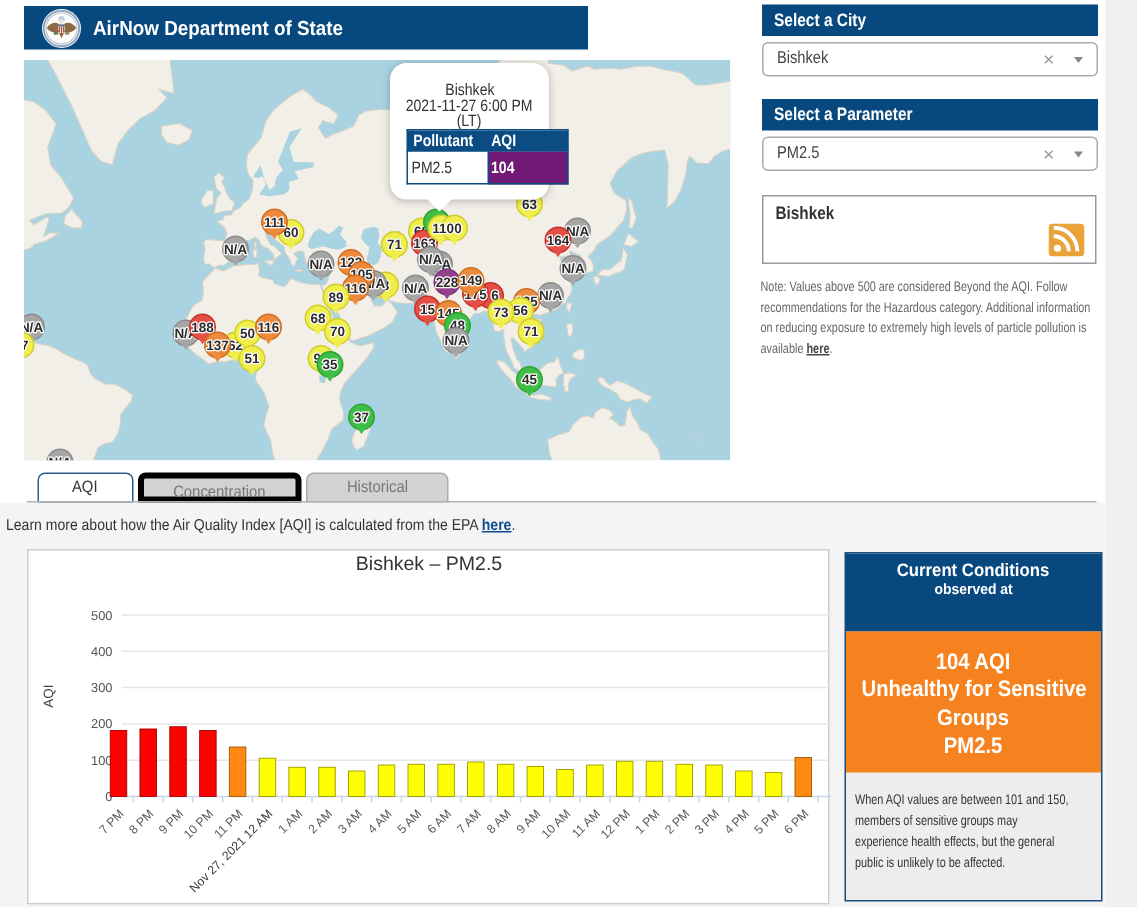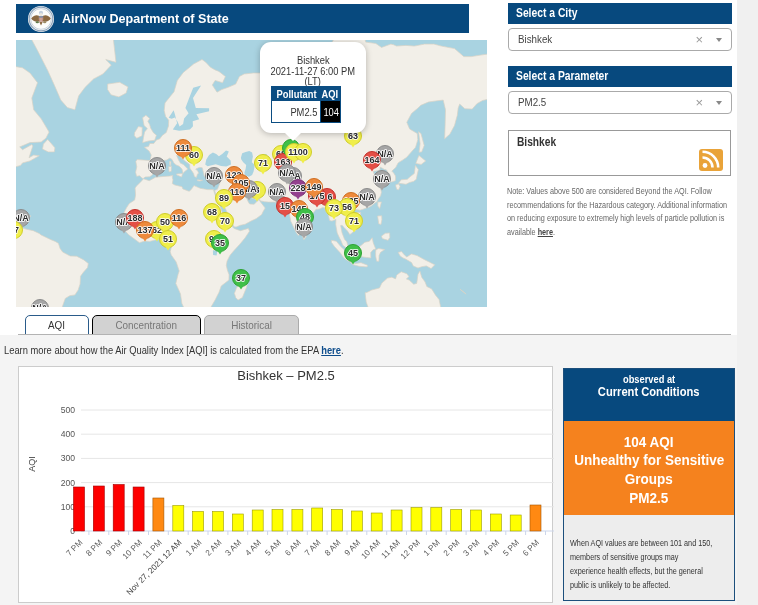--- a/index.html
+++ b/index.html
@@ -5,21 +5,21 @@
 body { width:758px; height:605px; font-family:"Liberation Sans",sans-serif; background:#fff; position:relative; overflow:hidden; }
 .abs { position:absolute; }
 .blue { background:#07497e; color:#fff; }
 .sxl { display:inline-block; transform-origin:0 50%; }
 .sxc { display:inline-block; transform-origin:50% 50%; }
 </style></head>
 <body>
 <div class="abs" style="left:737px;top:0;width:21px;height:605px;background:#f0f0f0"></div>
 <div class="abs" style="left:0;top:335px;width:737px;height:270px;background:#f4f4f4"></div>
 
-<div class="abs blue" style="left:16px;top:4px;width:453px;height:29px">
+<div class="abs blue" style="left:16px;top:4px;width:376px;height:29px">
   <svg class="abs" style="left:12px;top:1.5px" width="26" height="26" viewBox="0 0 26 26">
     <circle cx="13" cy="13" r="13" fill="#f6f6f4"></circle>
     <circle cx="13" cy="13" r="11.8" fill="none" stroke="#8da4bd" stroke-width="1.2"></circle>
     <circle cx="13" cy="13" r="10.3" fill="#fdfdfb" stroke="#b5c3d4" stroke-width="0.7"></circle>
     <circle cx="13" cy="6.8" r="2.1" fill="#c3cfdd"></circle>
     <g>
       <path d="M3.2,12.5 C6.5,7.8 10.8,8.8 12.3,11 L12.3,15.2 C8.2,16.4 4.6,15.2 3.2,12.5 Z" fill="#8c6a43"></path>
       <path d="M22.8,12.5 C19.5,7.8 15.2,8.8 13.7,11 L13.7,15.2 C17.8,16.4 21.4,15.2 22.8,12.5 Z" fill="#8c6a43"></path>
       <circle cx="13" cy="8.7" r="1.6" fill="#ece8df"></circle>
       <path d="M11.3,16 L13,19.5 L14.7,16 Z" fill="#8c6a43"></path>
@@ -235,29 +235,29 @@
       <circle cx="338" cy="181" r="8.5" fill="#f0ee4a" stroke="#cfcd2a" stroke-width="1"></circle>
       <path d="M335,188 L338,192.5 L341,188 Z" fill="#f0ee4a"></path>
       <text x="338" y="184.2" class="mlab">71</text>
       <circle cx="337" cy="213" r="8.5" fill="#3fbf48" stroke="#2ea233" stroke-width="1"></circle>
       <path d="M334,220 L337,224.5 L340,220 Z" fill="#3fbf48"></path>
       <text x="337" y="216.2" class="mlab">45</text>
     </svg>
   <div class="abs" style="left:244px;top:2px;width:106px;height:91px;background:#fff;border-radius:11px;box-shadow:0 1px 6px rgba(0,0,0,0.25)"></div>
   <div class="abs" style="left:268px;top:91.5px;width:0;height:0;border-left:9px solid transparent;border-right:9px solid transparent;border-top:9px solid #fff"></div>
   <div class="abs" style="left:244px;top:15px;width:106px;text-align:center;font-size:11px;color:#333;line-height:10.7px"><span class="sxc" style="transform:scaleX(0.85)">Bishkek</span><br><span class="sxc" style="transform:scaleX(0.85)">2021-11-27 6:00 PM</span><br><span class="sxc" style="transform:scaleX(0.85)">(LT)</span></div>
-  <table class="abs" style="left:255px;top:46px;width:70px;border-collapse:collapse;text-align:right;border:1.5px solid #0b4d82">
+  <table class="abs" style="left:255px;top:46px;width:108px;border-collapse:collapse;text-align:left;border:1.5px solid #0b4d82">
     <tbody>
         <tr style="background:#0b4d82;color:#fff">
           <td style="width:54px;padding:0.5px 0;font-size:11px;font-weight:bold"><span class="sxc" style="transform:scaleX(0.85)">Pollutant</span></td>
           <td style="padding:0.5px 0;font-size:11px;font-weight:bold"><span class="sxc" style="transform:scaleX(0.85)">AQI</span></td>
         </tr>
     <tr>
           <td style="border:1px solid #0b4d82;padding:4.5px 0;color:#333;font-size:11px"><span class="sxc" style="transform:scaleX(0.85)">PM2.5</span></td>
-          <td style="border:1px solid #0b4d82;padding:4.5px 0;background:#000000;color:#fff;font-size:11px;font-weight:normal"><span class="sxc" style="transform:scaleX(0.85)">104</span></td>
+          <td style="border:1px solid #0b4d82;padding:4.5px 0;background:#701a75;color:#fff;font-size:11px;font-weight:bold"><span class="sxc" style="transform:scaleX(0.85)">104</span></td>
         </tr>
   </tbody>
     </table>
 </div>
 
 <div class="abs blue" style="left:508px;top:3px;width:224px;height:21px;line-height:21px;font-size:12px;font-weight:bold;padding-left:8px"><span class="sxl" style="transform:scaleX(0.86)">Select a City</span></div>
 <div class="abs" style="left:508px;top:28px;width:224px;height:23px;background:#fff;border:1px solid #aaa;border-radius:4px;font-size:11.5px;color:#444;line-height:21px;padding-left:9px"><span class="sxl" style="transform:scaleX(0.85)">Bishkek</span>
   <span class="abs" style="right:28px;top:0;color:#999;font-size:13px">×</span>
   <span class="abs" style="right:9px;top:9px;width:0;height:0;border-left:3.5px solid transparent;border-right:3.5px solid transparent;border-top:4.5px solid #888"></span>
 </div>
@@ -271,21 +271,21 @@
   <svg class="abs" style="right:7px;bottom:4px" width="24" height="22" viewBox="0 0 24 22">
     <rect width="24" height="22" rx="3" fill="#e9a339"></rect>
     <circle cx="6" cy="16.5" r="2.4" fill="#fff"></circle>
     <path d="M3.5,8.5 A 10,10 0 0 1 13.5,18.5" fill="none" stroke="#fff" stroke-width="2.6"></path>
     <path d="M3.5,2.8 A 15.7,15.7 0 0 1 19.2,18.5" fill="none" stroke="#fff" stroke-width="2.6"></path>
   </svg>
 </div>
 <div class="abs" style="left:507px;top:185px;font-size:9.3px;color:#666;line-height:13.6px;white-space:nowrap"><span style="display:inline-block;transform:scaleX(0.78);transform-origin:0 0">Note: Values above 500 are considered Beyond the AQI. Follow<br>recommendations for the Hazardous category. Additional information<br>on reducing exposure to extremely high levels of particle pollution is<br>available <span style="color:#444;font-weight:bold;text-decoration:underline">here</span>.</span></div>
 
 <div class="abs" style="left:25px;top:315px;width:63.5px;height:20px;background:#fff;border:1.5px solid #2a5b8a;border-radius:5px 5px 0 0;text-align:center;line-height:18px;font-size:11px;color:#333"><span class="sxc" style="transform:scaleX(0.9)">AQI</span></div>
-<div class="abs" style="left:91.8px;top:315px;width:108.8px;height:20px;background:#d2d2d2;border:1px solid #000000;border-radius:5px 5px 0 0;text-align:center;line-height:19px;font-size:11px;color:#777"><span class="sxc" style="transform:scaleX(0.9)">Concentration</span></div>
+<div class="abs" style="left:91.8px;top:315px;width:108.8px;height:20px;background:#d2d2d2;border:4px solid #000000;border-radius:5px 5px 0 0;text-align:center;line-height:19px;font-size:11px;color:#777"><span class="sxc" style="transform:scaleX(0.9)">Concentration</span></div>
 <div class="abs" style="left:203.9px;top:315px;width:94.8px;height:20px;background:#d2d2d2;border:1px solid #ababab;border-radius:5px 5px 0 0;text-align:center;line-height:19px;font-size:11px;color:#777"><span class="sxc" style="transform:scaleX(0.9)">Historical</span></div>
 <div class="abs" style="left:18px;top:334px;width:713px;height:1px;background:#b3b3b3"></div>
 <div class="abs" style="left:4px;top:343.5px;font-size:10.5px;color:#333"><span class="sxl" style="transform:scaleX(0.89)">Learn more about how the Air Quality Index [AQI] is calculated from the EPA <span style="color:#0e4d8c;font-weight:bold;text-decoration:underline">here</span>.</span></div>
 
 <div class="abs" style="left:18px;top:366px;width:535px;height:237px;background:#fff;border:1px solid #ccc">
 <svg width="535" height="237" viewBox="0 0 535 237" xmlns="http://www.w3.org/2000/svg" style="display:block">
       <style>.yt{font:8.6px "Liberation Sans",sans-serif;fill:#555;text-anchor:end}.xt{font:8.2px "Liberation Sans",sans-serif;fill:#5a5a5a;text-anchor:end}.xtb{font:8.2px "Liberation Sans",sans-serif;fill:#3c3c3c;text-anchor:end}</style>
       <text x="267" y="13" style="font:13px 'Liberation Sans',sans-serif;fill:#333;text-anchor:middle">Bishkek – PM2.5</text>
       <path d="M62,164.0 H547" stroke="#ccd6eb" stroke-width="1" fill="none"></path>
       <text x="56" y="167.0" class="yt">0</text>
@@ -370,20 +370,20 @@
       <text x="441.2" y="176.0" class="xt" transform="rotate(-45 441.2,176.0)">2 PM</text>
       <text x="461.0" y="176.0" class="xt" transform="rotate(-45 461.0,176.0)">3 PM</text>
       <text x="480.9" y="176.0" class="xt" transform="rotate(-45 480.9,176.0)">4 PM</text>
       <text x="500.7" y="176.0" class="xt" transform="rotate(-45 500.7,176.0)">5 PM</text>
       <text x="520.5" y="176.0" class="xt" transform="rotate(-45 520.5,176.0)">6 PM</text>
     </svg>
 </div>
 
 <div class="abs" style="left:563px;top:368px;width:172px;height:233px;border:1px solid #1c4f7c;background:#ededed">
   <div style="background:#07497e;color:#fff;text-align:center;height:51.5px;padding-top:4px">
+    <div style="font-size:12px;font-weight:bold"><span class="sxc" style="transform:scaleX(0.93)">Current Conditions</span></div>
     <div style="font-size:10px;font-weight:bold;margin-top:1px"><span class="sxc" style="transform:scaleX(0.93)">observed at</span></div>
-    <div style="font-size:12px;font-weight:bold"><span class="sxc" style="transform:scaleX(0.93)">Current Conditions</span></div>
   </div>
   <div style="background:#f5821e;color:#fff;text-align:center;height:94.5px;font-size:15px;font-weight:bold;line-height:18.7px;padding-top:12px"><span class="sxc" style="transform:scaleX(0.9)">104 AQI</span><br><span class="sxc" style="transform:scaleX(0.9)">Unhealthy for Sensitive</span><br><span class="sxc" style="transform:scaleX(0.9)">Groups</span><br><span class="sxc" style="transform:scaleX(0.9)">PM2.5</span></div>
   <div style="padding:5px 0 0;color:#333">
-    <div style="font-size:9.3px;line-height:14px;margin-top:16px;padding-left:6px;white-space:nowrap"><span style="display:inline-block;transform:scaleX(0.78);transform-origin:0 0">When AQI values are between 101 and 150,<br>members of sensitive groups may<br>experience health effects, but the general<br>public is unlikely to be affected.</span></div>
+    <div style="font-size:9.3px;line-height:14px;margin-top:6px;padding-left:6px;white-space:nowrap"><span style="display:inline-block;transform:scaleX(0.78);transform-origin:0 0">When AQI values are between 101 and 150,<br>members of sensitive groups may<br>experience health effects, but the general<br>public is unlikely to be affected.</span></div>
   </div>
 </div>
 
 </body></html>

